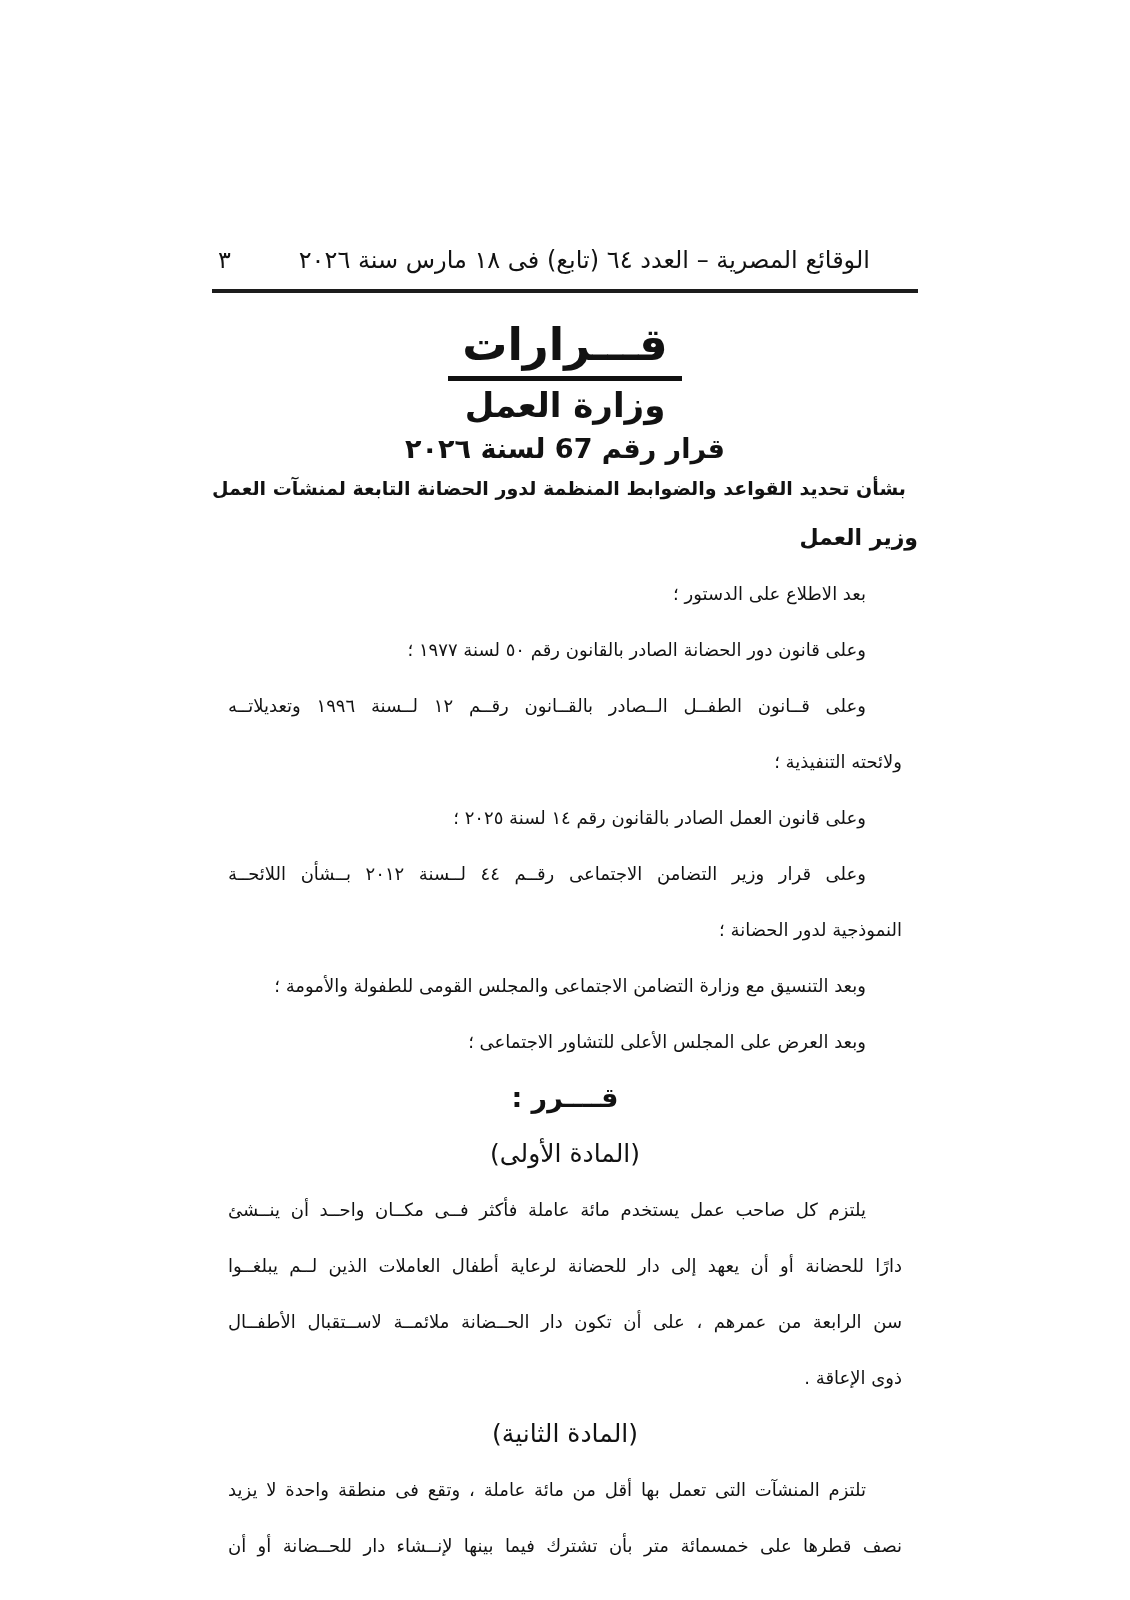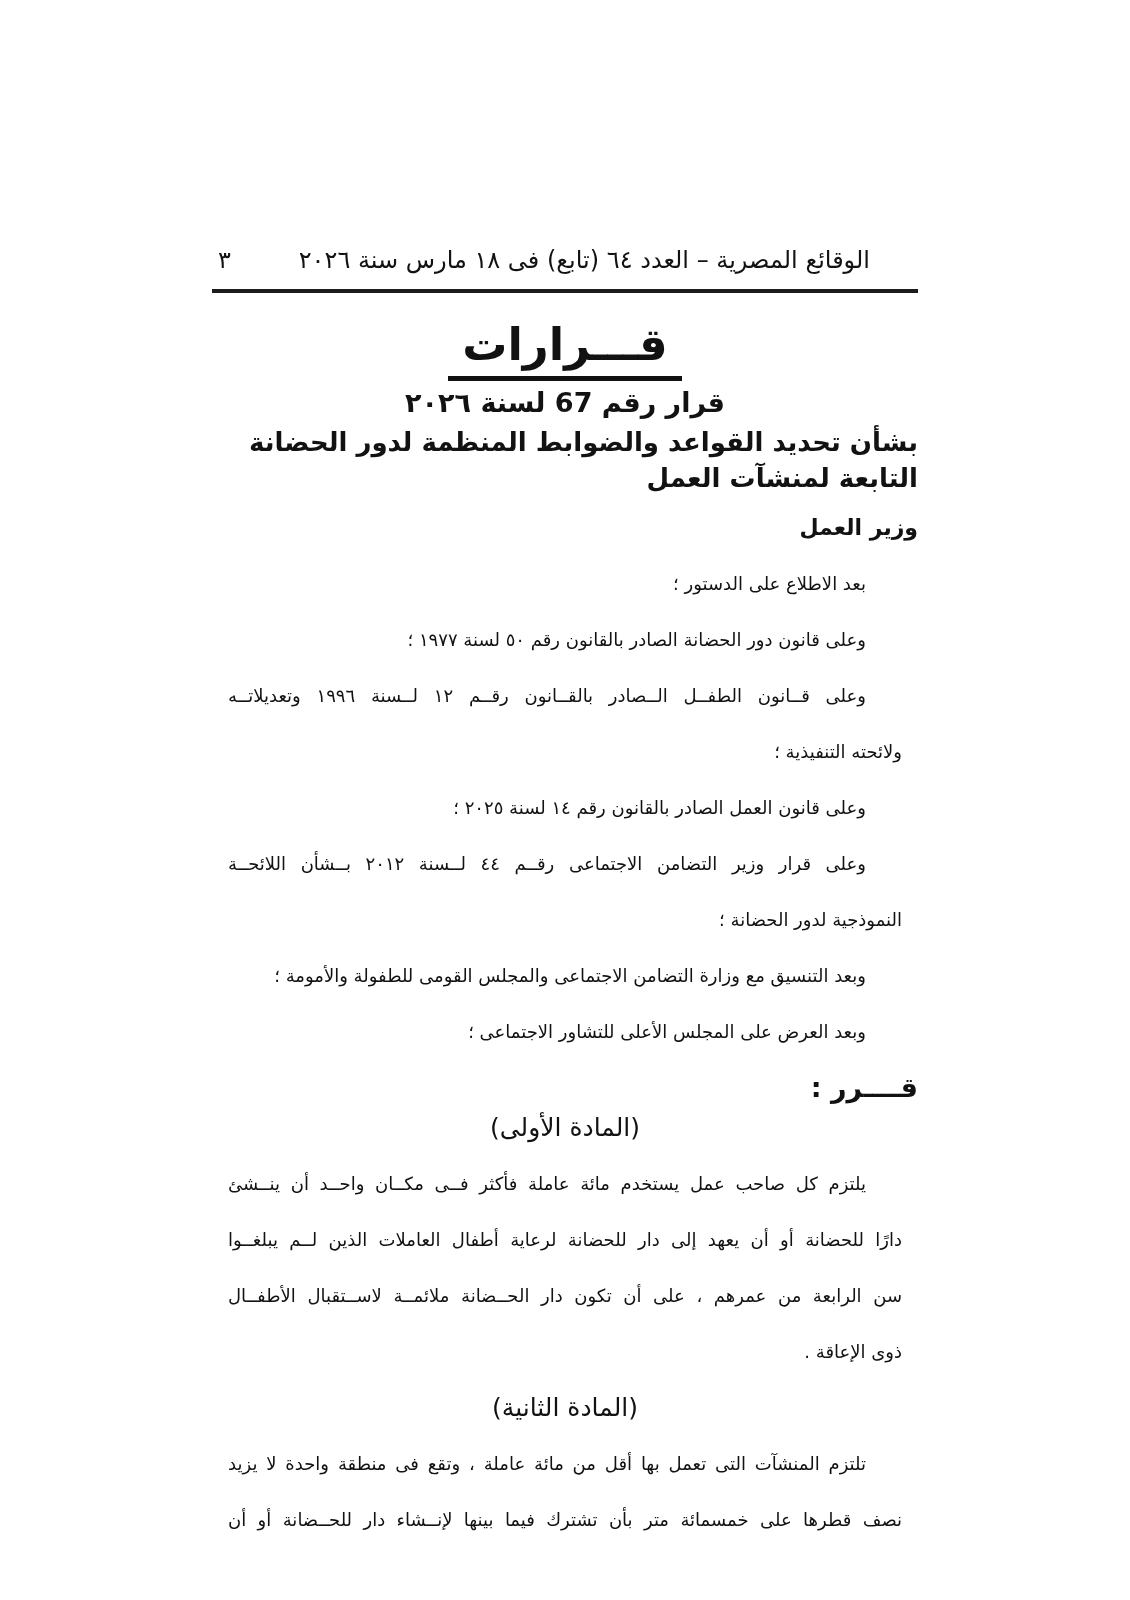--- a/index.html
+++ b/index.html
@@ -65,22 +65,22 @@
   }
   .decree-no {
     margin: 4px 0 0;
     text-align: center;
     font-size: 27px;
     font-weight: bold;
     line-height: 36px;
   }
   .decree-subject {
     margin: 3px 0 0;
-    text-align: right;
-    font-size: 26px;
+    text-align: left;
+    font-size: 19px;
     font-weight: bold;
     line-height: 36px;
   }
   .issuer {
     margin: 12px 0 0;
     text-align: right;
     font-size: 22px;
     font-weight: bold;
     line-height: 40px;
   }
@@ -91,21 +91,22 @@
     line-height: 40px;
   }
   .t-right { text-align: right; }
   .t-justify {
     text-align: justify;
     text-align-last: justify;
     -moz-text-align-last: justify;
   }
   .indent { text-indent: 36px; }
   .decided {
-    margin: 0;
+    margin: 16px;
+    text-align: center;
     font-size: 27px;
     font-weight: bold;
     line-height: 40px;
   }
   .article-title {
     margin: 0;
     text-align: center;
     font-size: 25px;
     font-weight: normal;
     line-height: 40px;
@@ -119,20 +120,21 @@
 
     <div class="header">
       <span class="issue-line">الوقائع المصرية – العدد ٦٤ (تابع) فى ١٨ مارس سنة ٢٠٢٦</span>
       <span class="page-number">٣</span>
     </div>
 
     <div class="title-wrap">
       <span class="big-title">قـــرارات</span>
     </div>
 
+    <div class="ministry">وزارة العمل</div>
     <div class="decree-no">قرار  رقم 67 لسنة ٢٠٢٦</div>
     <div class="decree-subject">بشأن تحديد القواعد والضوابط المنظمة لدور الحضانة التابعة لمنشآت العمل</div>
 
     <div class="issuer">وزير العمل</div>
 
     <p class="line t-right indent">بعد الاطلاع على الدستور ؛</p>
     <p class="line t-right indent">وعلى قانون دور الحضانة الصادر بالقانون رقم ٥٠ لسنة ١٩٧٧ ؛</p>
     <p class="line t-justify indent">وعلى قــانون الطفــل الــصادر بالقــانون رقــم ١٢ لــسنة ١٩٩٦ وتعديلاتــه</p>
     <p class="line t-right">ولائحته التنفيذية ؛</p>
     <p class="line t-right indent">وعلى قانون العمل الصادر بالقانون رقم ١٤ لسنة ٢٠٢٥ ؛</p>

